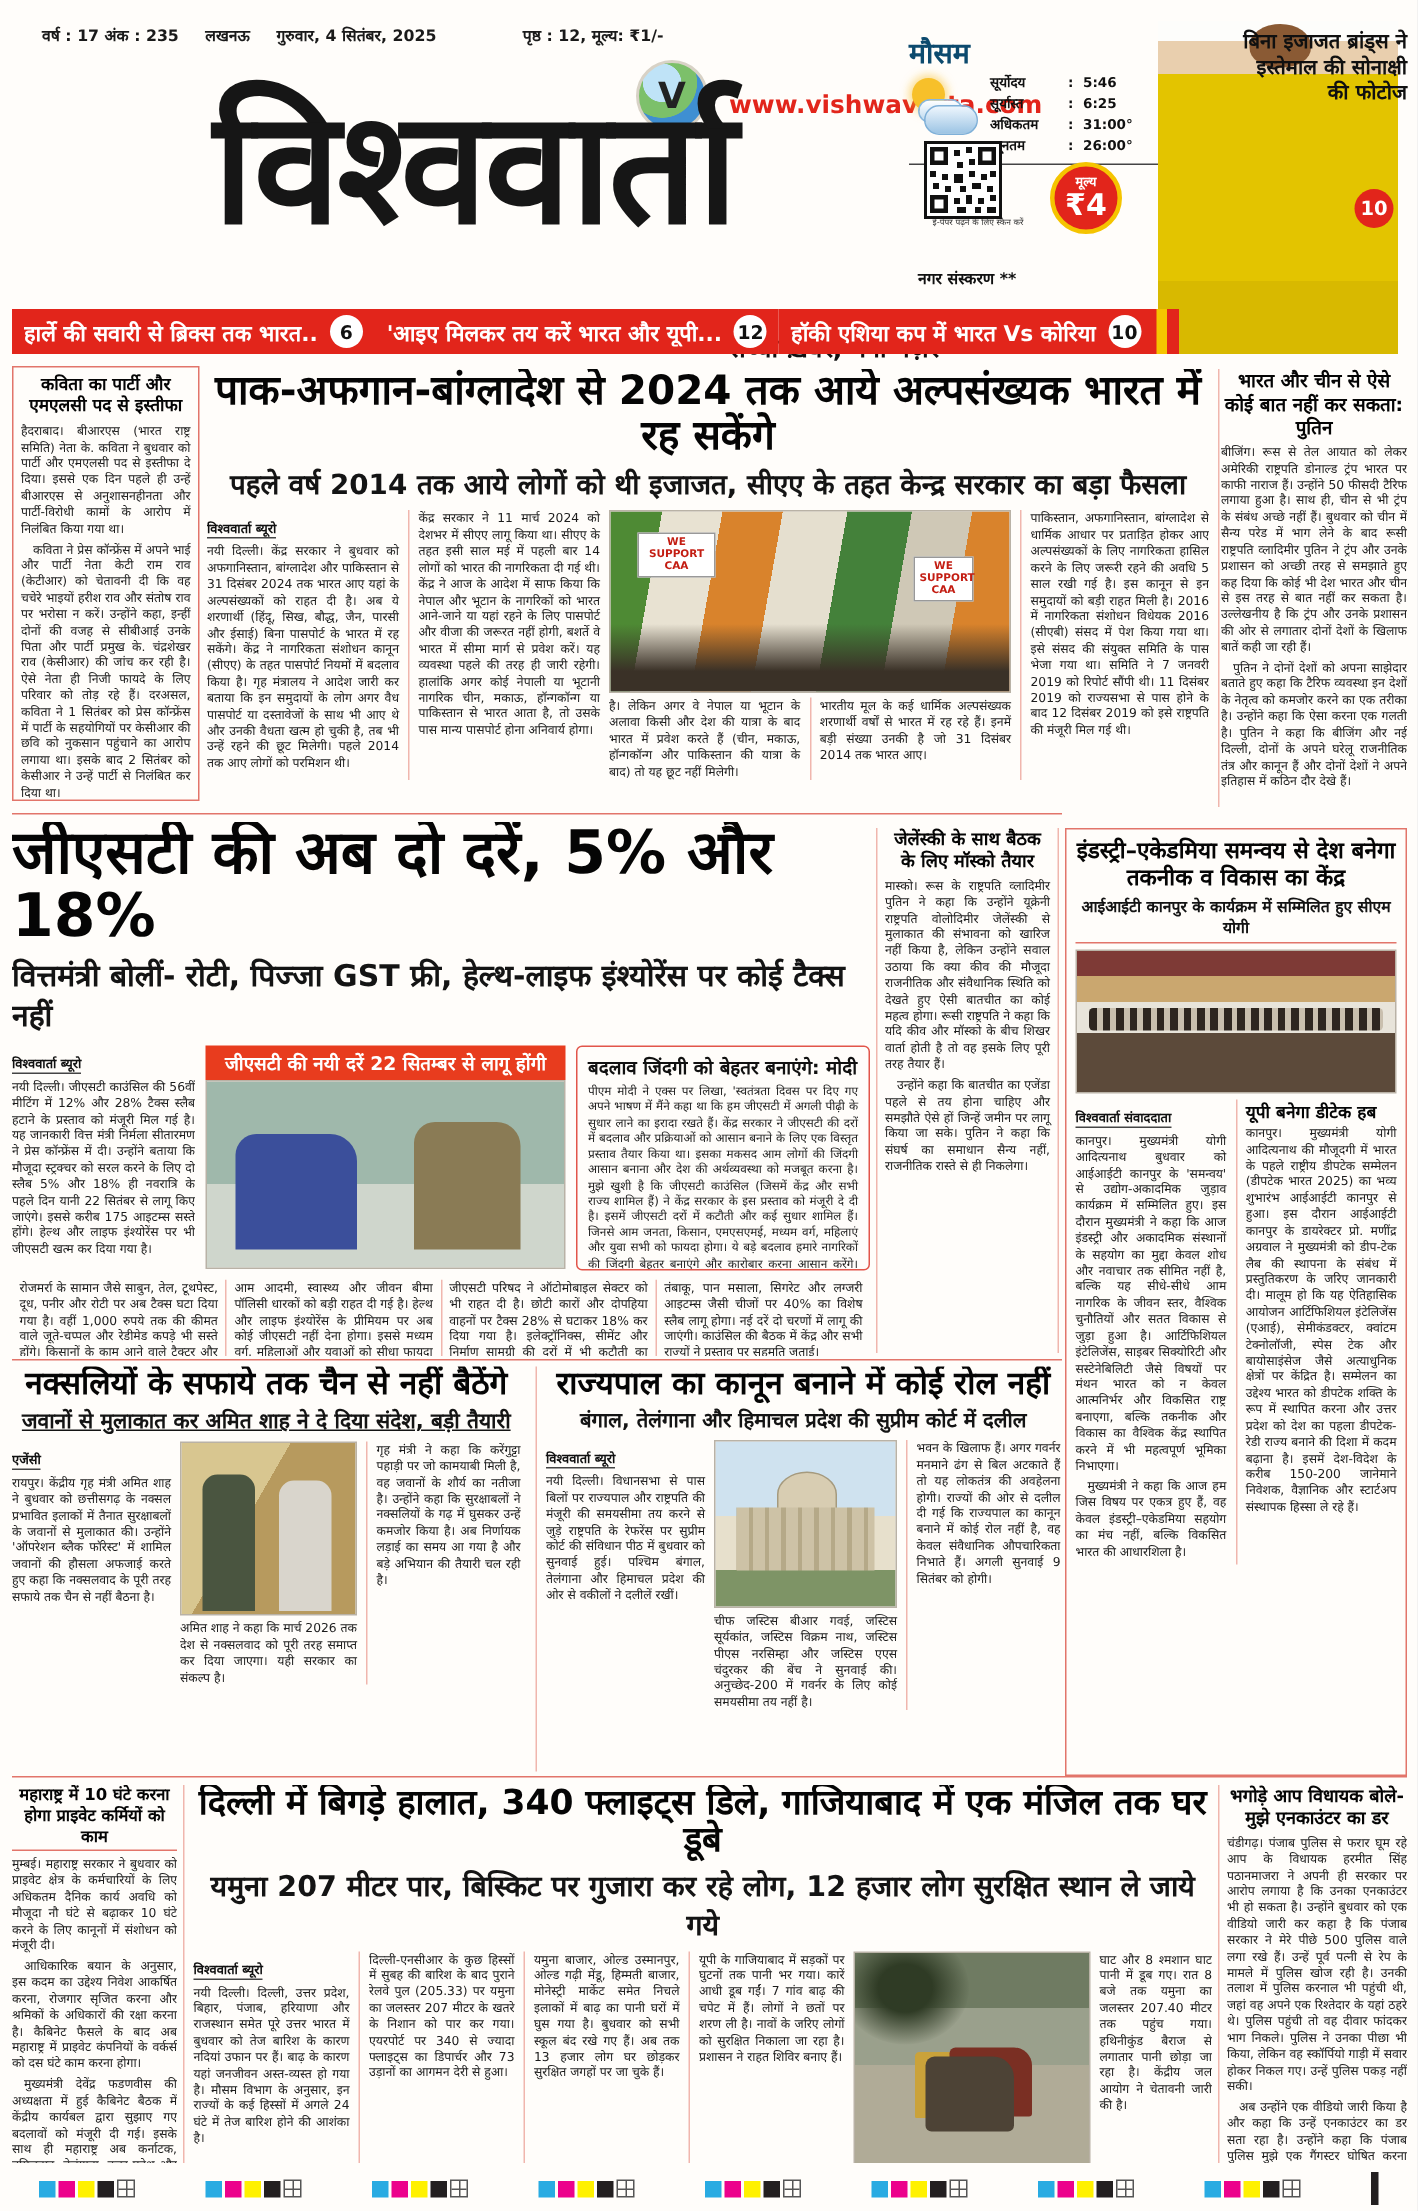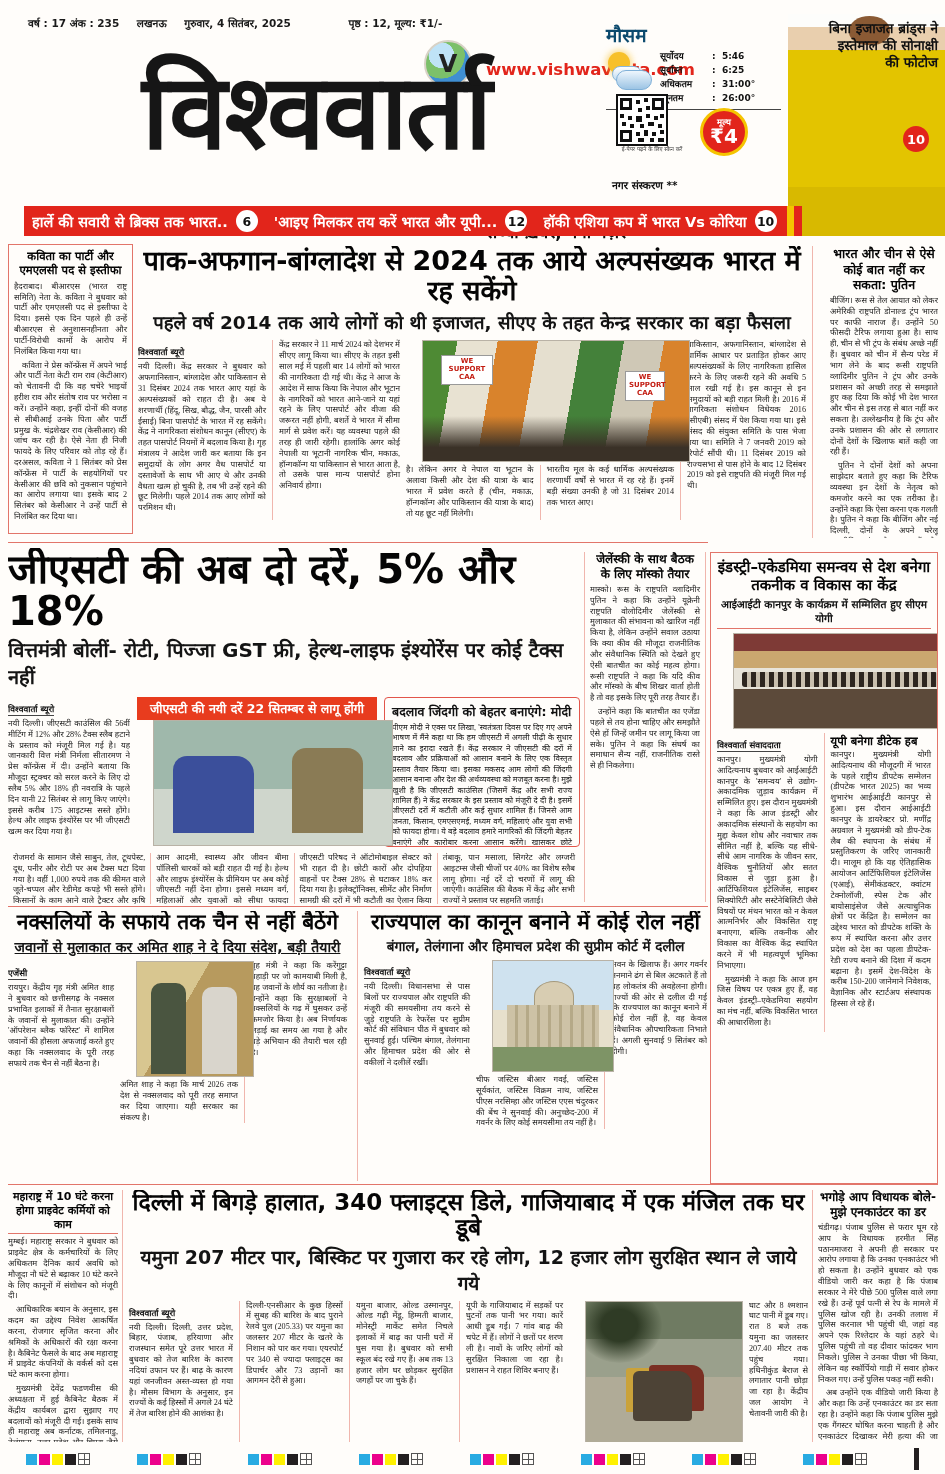--- a/index.html
+++ b/index.html
@@ -1,30 +1,30 @@
 <!DOCTYPE html>
 <html><head>
 <meta charset="utf-8">
 <style>
   * { margin:0; padding:0; box-sizing:border-box; }
   html,body { background:#e9e9e9; }
   body { font-family:"DejaVu Sans", sans-serif; }
   .page { position:relative; width:945px; height:1474px; margin:0 auto; background:#fffdfa; color:#111; overflow:hidden; }
   .abs { position:absolute; }
-  .bt { font-size:8.2px; line-height:1.32; color:#1c1c1c; text-align:justify;font-family:Liberation Serif, serif; }
+  .bt { font-size:8.2px; line-height:1.32; color:#1c1c1c; text-align:justify; }
   .bt p { margin-bottom:3px; text-indent:8px; }
   .bt p:first-child { text-indent:0; }
   .byline { font-weight:bold; font-size:8.6px; border-bottom:1px solid #444; display:inline-block; margin-bottom:3px; }
   .hl { font-weight:800; color:#050505; text-align:center; }
   .sub { font-weight:bold; color:#141414; text-align:center; }
   .pinkbox { border:1.5px solid #e2756a; }
   .tcols { display:flex; }
   .tcol { flex:1; padding:0 5px; }
   .tcol + .tcol { border-left:1px solid #f0b6ad; }
-  .photo { position:relative; overflow:hidden; border:1px solid #b9b2a6;margin-left:16px; }
+  .photo { position:relative; overflow:hidden; border:1px solid #b9b2a6; }
   
   .meta { font-size:10.5px; font-weight:bold; color:#1a1a1a; }
   .meta span { margin-right:14px; }
   .mast-title { font-weight:800; font-size:104px; line-height:1.05; letter-spacing:-2px; color:#161616; text-align:center; }
   .mast-url { color:#e2251b; font-weight:bold; font-size:16.5px; }
   .tagline { font-weight:bold; font-size:17px; color:#111; }
   .edition { font-weight:bold; font-size:10.5px; }
   .vlogo { width:48px; height:48px; border-radius:50%; background:radial-gradient(circle at 35% 30%, #bfe3f7 0 30%, #7cc06a 31% 55%, #3f8fd2 56% 100%); border:2px solid #d8d2c6; display:flex; align-items:center; justify-content:center; color:#222; font-weight:800; font-size:24px; }
   
   .weather { width:175px; }
@@ -184,21 +184,21 @@
   </div>
 
   <div class="abs edition" style="left:612px; top:178px;">
     <span>नगर संस्करण</span> <span>**</span>
   </div>
 
   <div class="abs photo ph-model" style="left:772px; top:14px; width:160px; height:222px;"></div>
   <div class="abs teaser-text" style="left:828px; top:20px; width:110px;">बिना इजाजत ब्रांड्स ने इस्तेमाल की सोनाक्षी की फोटोज</div>
   <div class="abs red-num" style="left:903px; top:126px;">10</div>
 
-  <div class="abs strips" style="left:24px; top:206px; width:735px;">
+  <div class="abs strips" style="left:8px; top:206px; width:735px;">
     <div class="strip" style="width:292px;">
       <span class="strip-text" style="flex:1;">हार्ले की सवारी से ब्रिक्स तक भारत..</span>
       <span class="num">6</span>
     </div>
     <div class="gap"></div>
     <div class="strip" style="width:318px;">
       <span class="strip-text" style="flex:1;">'आइए मिलकर तय करें भारत और यूपी...</span>
       <span class="num">12</span>
     </div>
     <div class="gap"></div>
@@ -238,21 +238,21 @@
           <div class="bt" style="flex:1;">है। लेकिन अगर वे नेपाल या भूटान के अलावा किसी और देश की यात्रा के बाद भारत में प्रवेश करते हैं (चीन, मकाऊ, हॉन्गकॉन्ग और पाकिस्तान की यात्रा के बाद) तो यह छूट नहीं मिलेगी।</div>
           <div class="bt" style="flex:1; border-left:1px solid #f0b6ad; padding-left:6px;">भारतीय मूल के कई धार्मिक अल्पसंख्यक शरणार्थी वर्षों से भारत में रह रहे हैं। इनमें बड़ी संख्या उनकी है जो 31 दिसंबर 2014 तक भारत आए।</div>
         </div>
       </div>
       <div style="flex:1; border-left:1px solid #f0b6ad; padding-left:6px;">
         <div class="bt">पाकिस्तान, अफगानिस्तान, बांग्लादेश से धार्मिक आधार पर प्रताड़ित होकर आए अल्पसंख्यकों के लिए नागरिकता हासिल करने के लिए जरूरी रहने की अवधि 5 साल रखी गई है। इस कानून से इन समुदायों को बड़ी राहत मिली है। 2016 में नागरिकता संशोधन विधेयक 2016 (सीएबी) संसद में पेश किया गया था। इसे संसद की संयुक्त समिति के पास भेजा गया था। समिति ने 7 जनवरी 2019 को रिपोर्ट सौंपी थी। 11 दिसंबर 2019 को राज्यसभा से पास होने के बाद 12 दिसंबर 2019 को इसे राष्ट्रपति की मंजूरी मिल गई थी।</div>
       </div>
     </div>
   </div>
 
-  <div class="abs" style="left:812px; top:246px; width:126px; height:292px; overflow:hidden; border-left:1px solid #f0b6ad; padding-left:17px;">
+  <div class="abs" style="left:812px; top:246px; width:126px; height:292px; overflow:hidden; border-left:1px solid #f0b6ad; padding-left:1px;">
     <div class="hl" style="font-size:12.5px; line-height:1.25; margin-bottom:3px;">भारत और चीन से ऐसे कोई बात नहीं कर सकता: पुतिन</div>
     <div class="bt">
       <p>बीजिंग। रूस से तेल आयात को लेकर अमेरिकी राष्ट्रपति डोनाल्ड ट्रंप भारत पर काफी नाराज हैं। उन्होंने 50 फीसदी टैरिफ लगाया हुआ है। साथ ही, चीन से भी ट्रंप के संबंध अच्छे नहीं हैं। बुधवार को चीन में सैन्य परेड में भाग लेने के बाद रूसी राष्ट्रपति व्लादिमीर पुतिन ने ट्रंप और उनके प्रशासन को अच्छी तरह से समझाते हुए कह दिया कि कोई भी देश भारत और चीन से इस तरह से बात नहीं कर सकता है। उल्लेखनीय है कि ट्रंप और उनके प्रशासन की ओर से लगातार दोनों देशों के खिलाफ बातें कही जा रही हैं।</p>
       <p>पुतिन ने दोनों देशों को अपना साझेदार बताते हुए कहा कि टैरिफ व्यवस्था इन देशों के नेतृत्व को कमजोर करने का एक तरीका है। उन्होंने कहा कि ऐसा करना एक गलती है। पुतिन ने कहा कि बीजिंग और नई दिल्ली, दोनों के अपने घरेलू राजनीतिक तंत्र और कानून हैं और दोनों देशों ने अपने इतिहास में कठिन दौर देखे हैं।</p>
     </div>
   </div>
 
   <div class="abs rule-red" style="left:8px; top:542px; width:700px;"></div>
   <div class="abs" style="left:8px; top:548px; width:572px; height:356px; overflow:hidden;">
     <div class="hl" style="font-size:40px; line-height:1.05; text-align:left;">जीएसटी की अब दो दरें, 5% और 18%</div>

